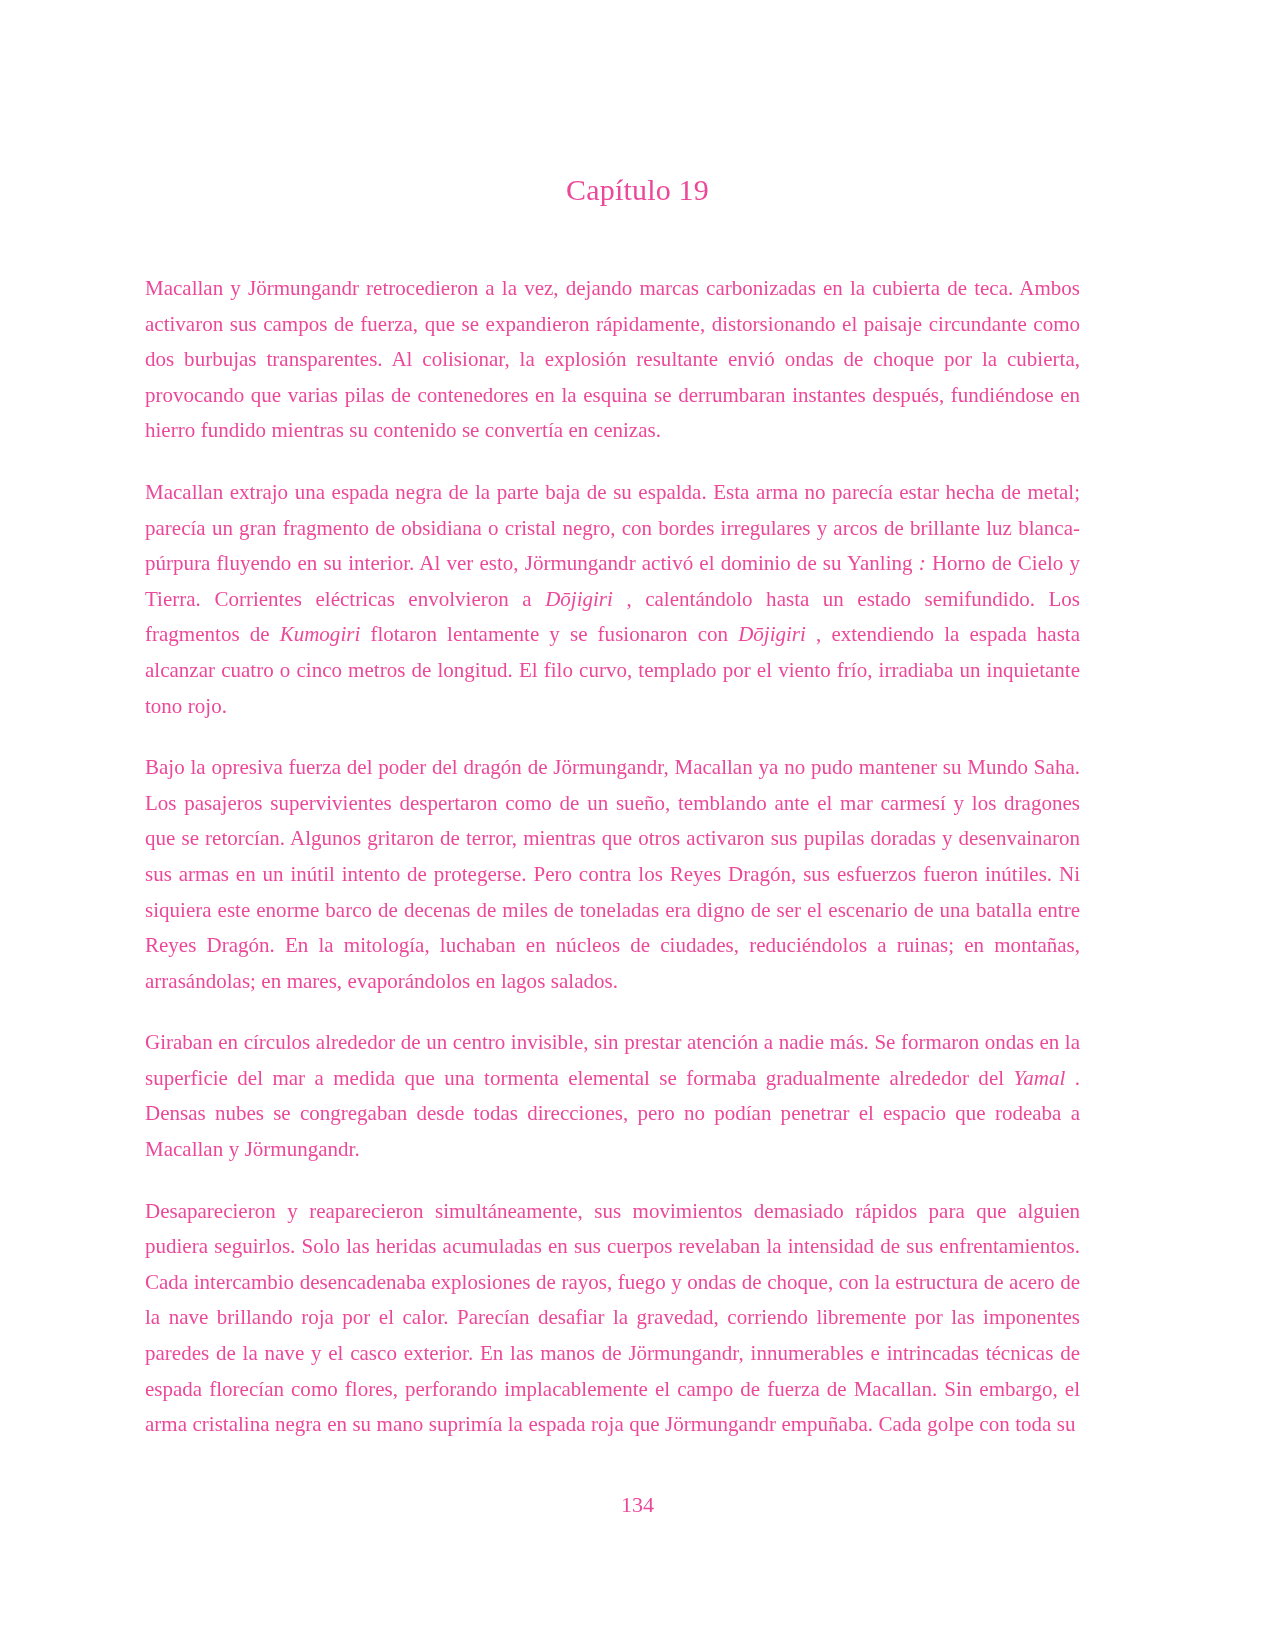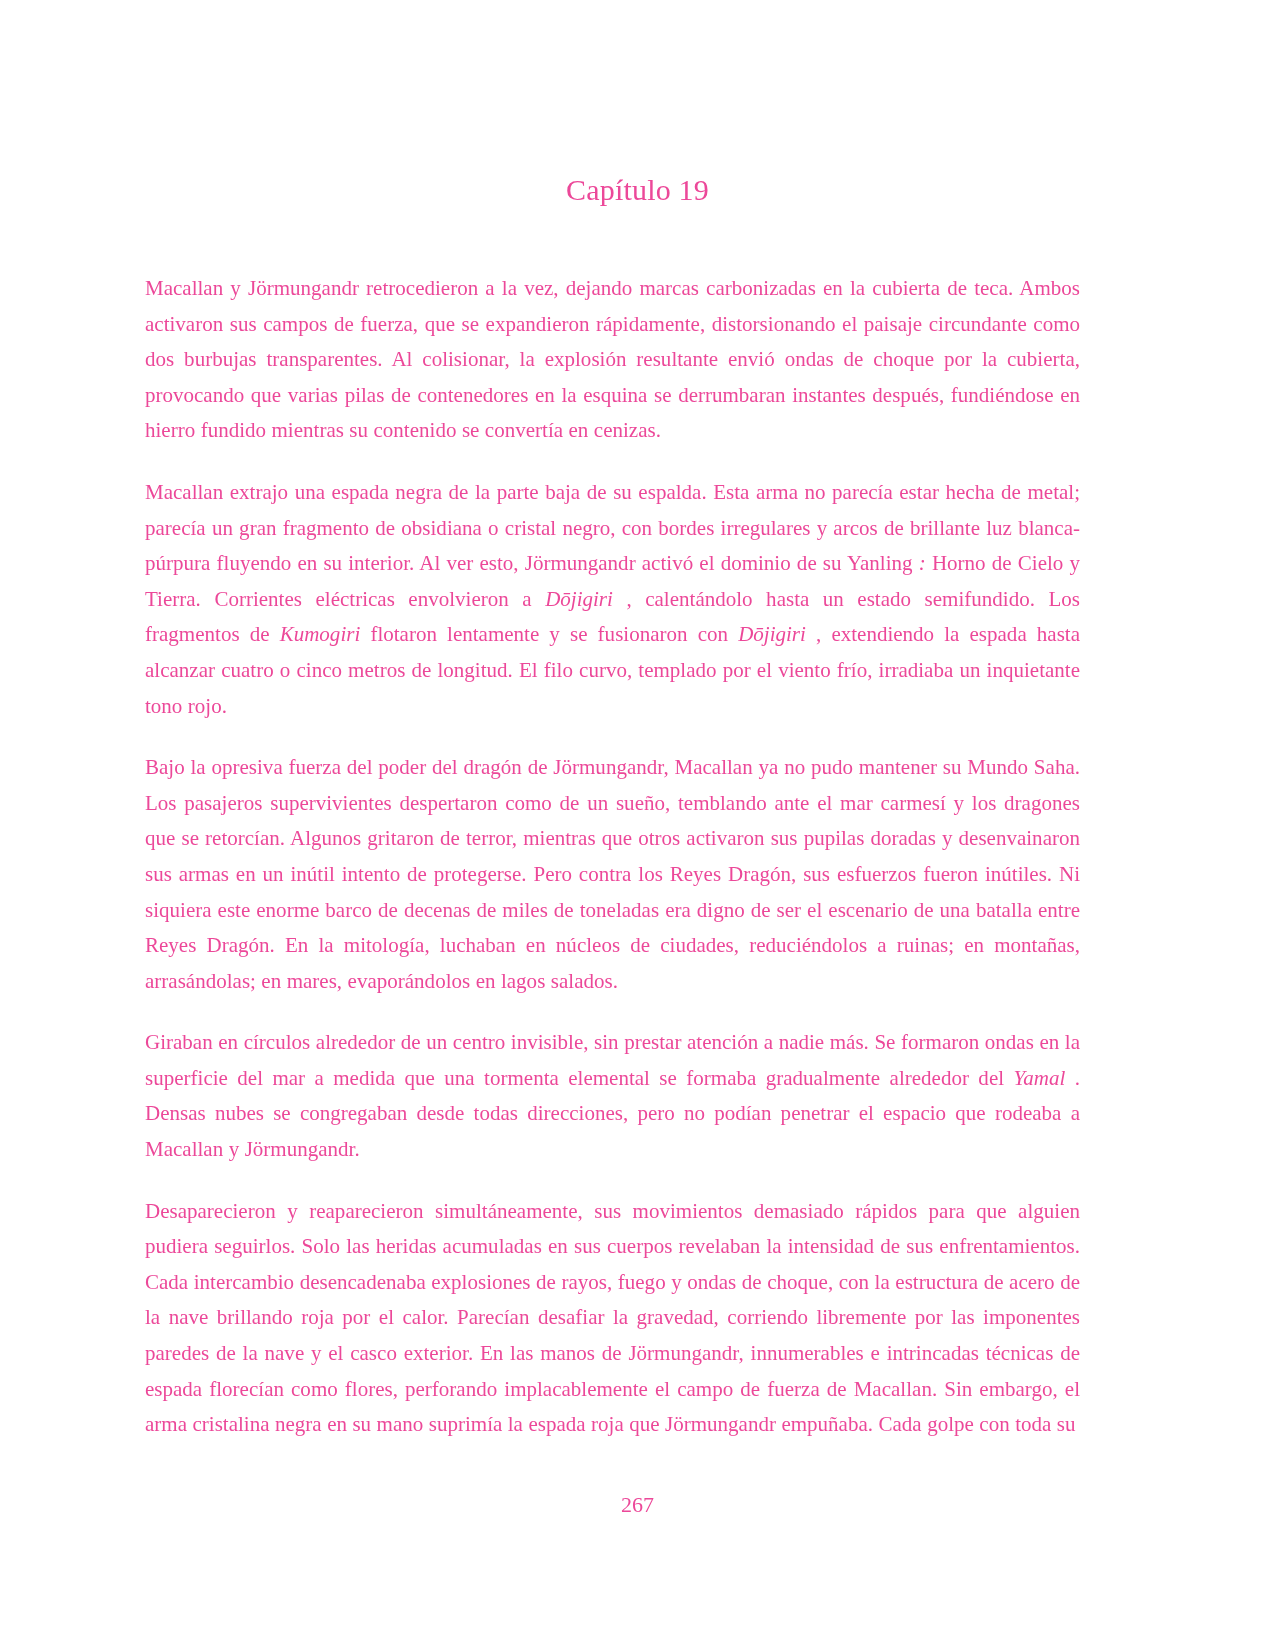--- a/index.html
+++ b/index.html
@@ -78,15 +78,15 @@
     <p class="para"><span>Macallan extrajo una espada negra de la parte baja de su espalda. Esta arma no parecía estar hecha de metal; parecía un gran fragmento de obsidiana o cristal negro, con bordes irregulares y arcos de brillante luz blanca-púrpura fluyendo en su interior. Al ver esto, Jörmungandr activó el dominio de su Yanling</span> <span class="it">:</span> <span>Horno de Cielo y Tierra. Corrientes eléctricas envolvieron a</span> <span class="it">Dōjigiri</span> <span>, calentándolo hasta un estado semifundido. Los fragmentos de</span> <span class="it">Kumogiri</span> <span>flotaron lentamente y se fusionaron con</span> <span class="it">Dōjigiri</span> <span>, extendiendo la espada hasta alcanzar cuatro o cinco metros de longitud. El filo curvo, templado por el viento frío, irradiaba un inquietante tono rojo.</span></p>
 
     <p class="para">Bajo la opresiva fuerza del poder del dragón de Jörmungandr, Macallan ya no pudo mantener su Mundo Saha. Los pasajeros supervivientes despertaron como de un sueño, temblando ante el mar carmesí y los dragones que se retorcían. Algunos gritaron de terror, mientras que otros activaron sus pupilas doradas y desenvainaron sus armas en un inútil intento de protegerse. Pero contra los Reyes Dragón, sus esfuerzos fueron inútiles. Ni siquiera este enorme barco de decenas de miles de toneladas era digno de ser el escenario de una batalla entre Reyes Dragón. En la mitología, luchaban en núcleos de ciudades, reduciéndolos a ruinas; en montañas, arrasándolas; en mares, evaporándolos en lagos salados.</p>
 
     <p class="para"><span>Giraban en círculos alrededor de un centro invisible, sin prestar atención a nadie más. Se formaron ondas en la superficie del mar a medida que una tormenta elemental se formaba gradualmente alrededor del</span> <span class="it">Yamal</span> <span>. Densas nubes se congregaban desde todas direcciones, pero no podían penetrar el espacio que rodeaba a Macallan y Jörmungandr.</span></p>
 
     <p class="para">Desaparecieron y reaparecieron simultáneamente, sus movimientos demasiado rápidos para que alguien pudiera seguirlos. Solo las heridas acumuladas en sus cuerpos revelaban la intensidad de sus enfrentamientos. Cada intercambio desencadenaba explosiones de rayos, fuego y ondas de choque, con la estructura de acero de la nave brillando roja por el calor. Parecían desafiar la gravedad, corriendo libremente por las imponentes paredes de la nave y el casco exterior. En las manos de Jörmungandr, innumerables e intrincadas técnicas de espada florecían como flores, perforando implacablemente el campo de fuerza de Macallan. Sin embargo, el arma cristalina negra en su mano suprimía la espada roja que Jörmungandr empuñaba. Cada golpe con toda su</p>
 
   </div>
 
-  <div class="page-number">267</div>
+  <div class="page-number">134</div>
 
 </div>
 
 </body></html>

